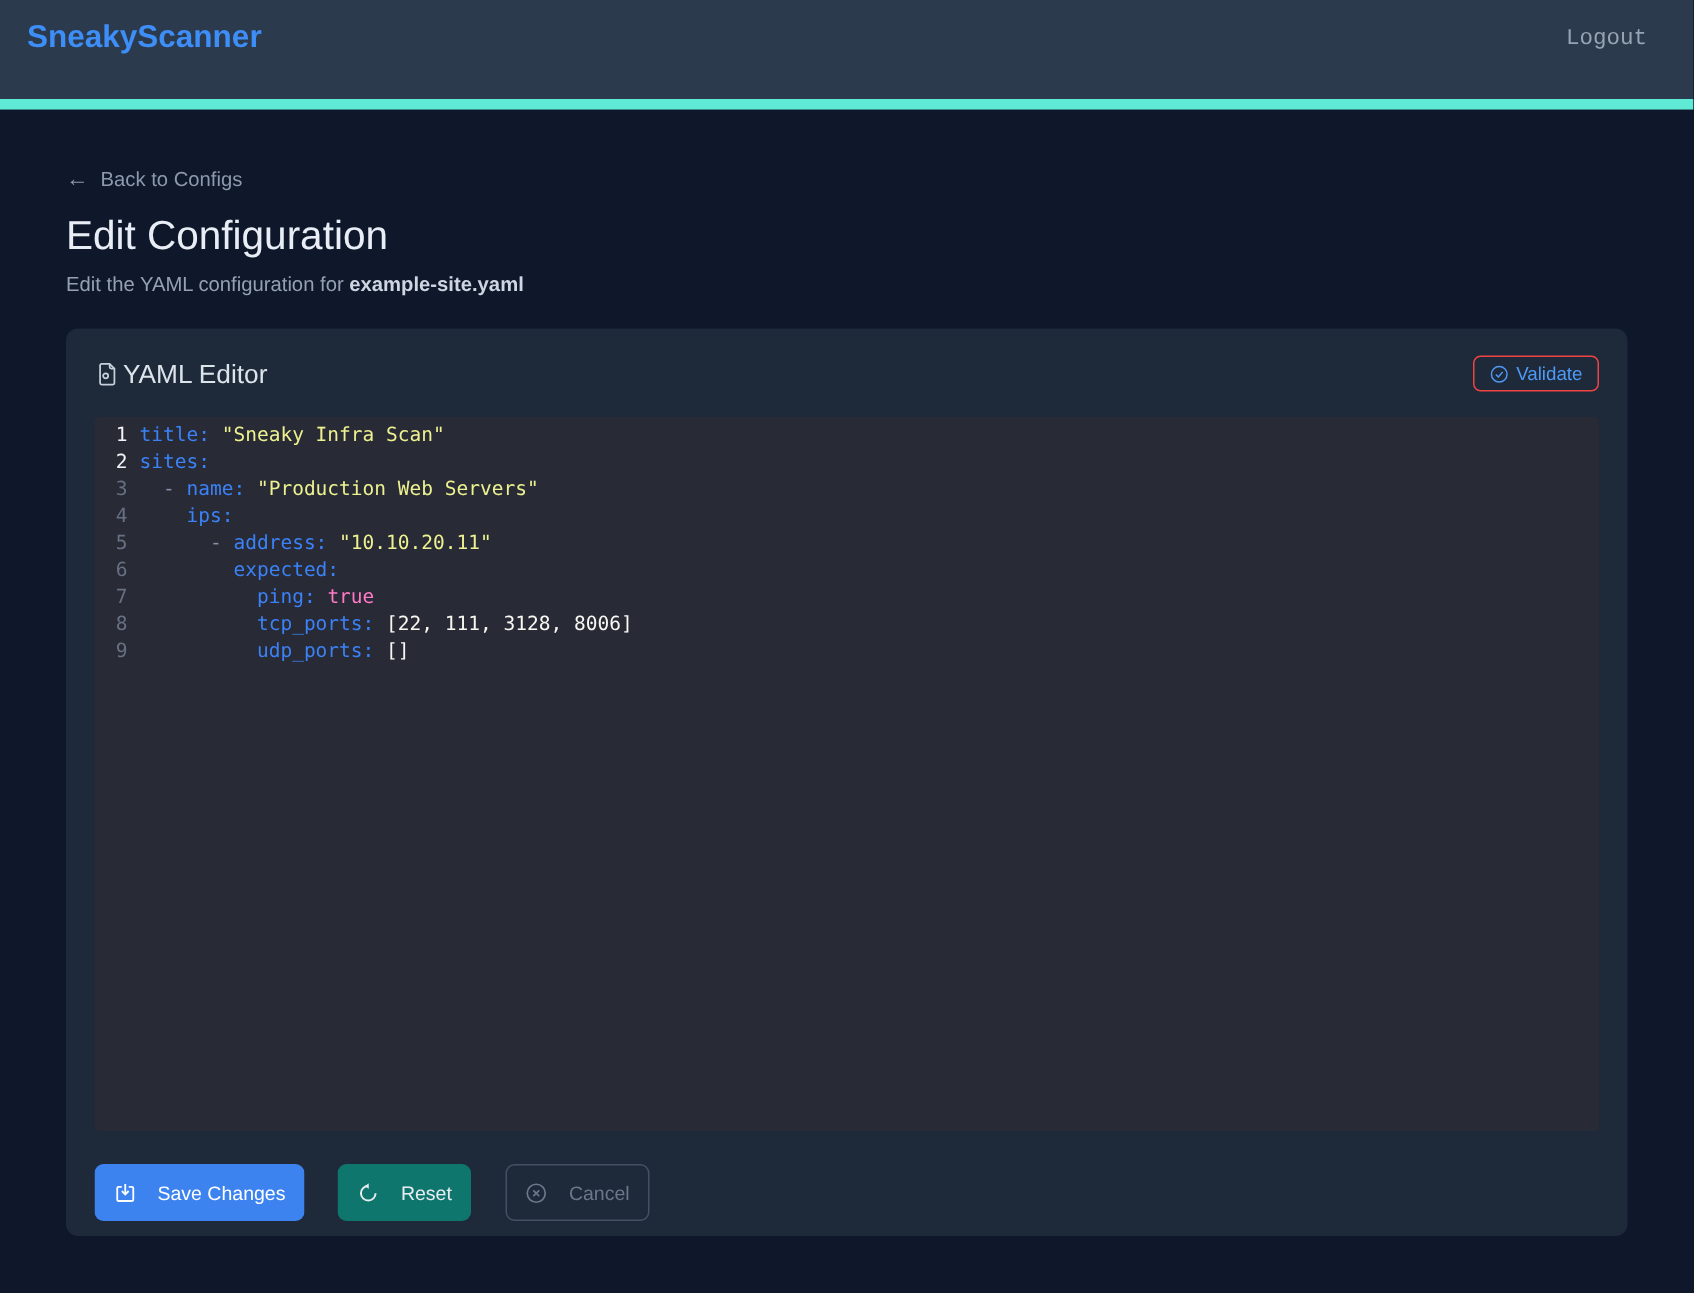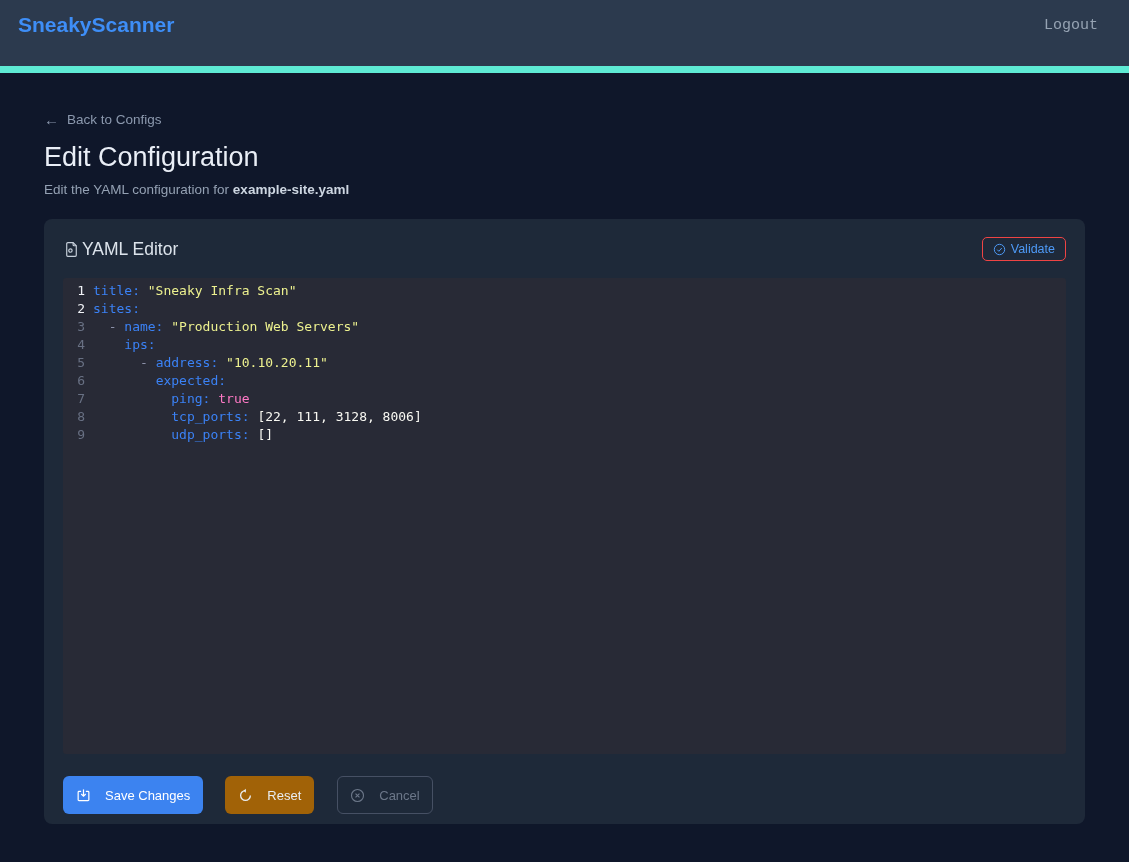--- a/index.html
+++ b/index.html
@@ -75,21 +75,21 @@
   .tok-plain { color:#f8f8f2; }
 
   
   .actions { margin-top:22px; display:flex; align-items:center; }
   .btn {
     display:inline-flex; align-items:center; gap:14px;
     font-size:13px; font-family:inherit; border-radius:6px;
     padding:6px 12px; height:38px; border:1px solid transparent; cursor:pointer;
   }
   .btn-save   { background:#3c83f0; color:#ffffff; margin-right:22px; }
-  .btn-reset  { background:#a16207; color:#e9edf2; margin-right:23px; }
+  .btn-reset  { background:#0f766e; color:#e9edf2; margin-right:23px; }
   .btn-cancel { background:transparent; border-color:#465064; color:#6c7789; }
   .btn svg { flex:0 0 auto; }
 </style>
 </head>
 <body>
 
 <nav class="navbar">
   <div class="nav-inner">
     <div class="brand">SneakyScanner</div>
     <span class="logout">Logout</span>

